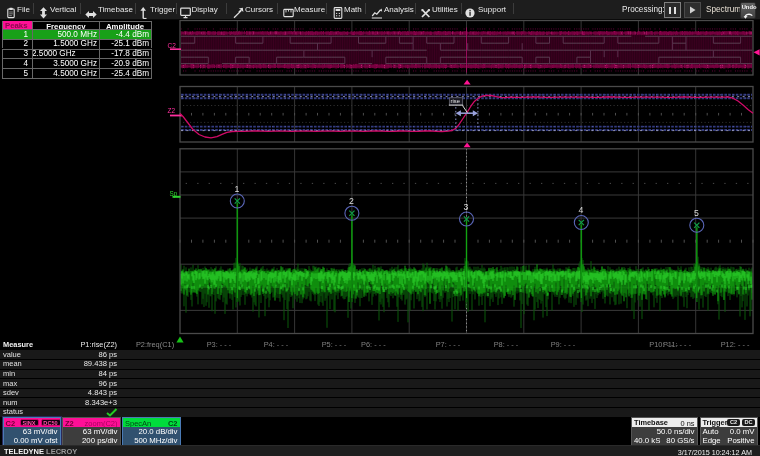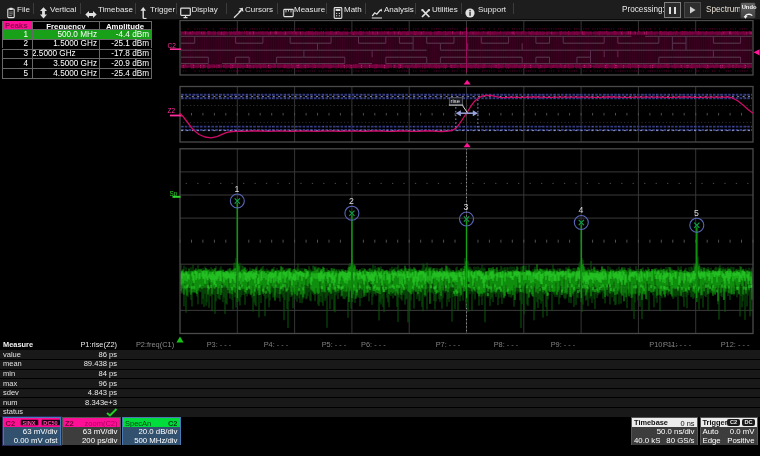--- a/index.html
+++ b/index.html
@@ -1347,12 +1347,16 @@
         <span style="position:absolute;right:1.5px;top:0.8px;width:13px;height:7px;background:#1a1a1a;border-radius:2px;color:#eee;font-size:5.6px;font-weight:bold;text-align:center;line-height:7px">DC</span>
       </div>
       <div style="position:relative;width:100%;height:18.7px;background:#3d3d3d;color:#fff;font-size:7.8px">
         <div style="position:absolute;right:2px;top:0px"></div>
         <div style="position:absolute;left:2px;top:0px">Auto</div>
         <div style="position:absolute;right:2px;top:0px">0.0 mV</div>
         <div style="position:absolute;left:2px;top:9.2px">Edge</div>
         <div style="position:absolute;right:2px;top:9.2px">Positive</div>
       </div>
     </div>
+<div style="position:absolute;left:0;top:445px;width:760px;height:11px;background:#1e1e1e;border-top:1px solid #2a2a2a">
+      <span style="position:absolute;left:4px;top:1px;font-size:7.5px;font-weight:bold;color:#f2f2f2">TELEDYNE <span style="color:#9a9a9a">LECROY</span></span>
+      <span style="position:absolute;right:8px;top:2px;font-size:7.2px;color:#f0f0f0">3/17/2015 10:24:12 AM</span>
+    </div>
 </div>
 </body></html>

